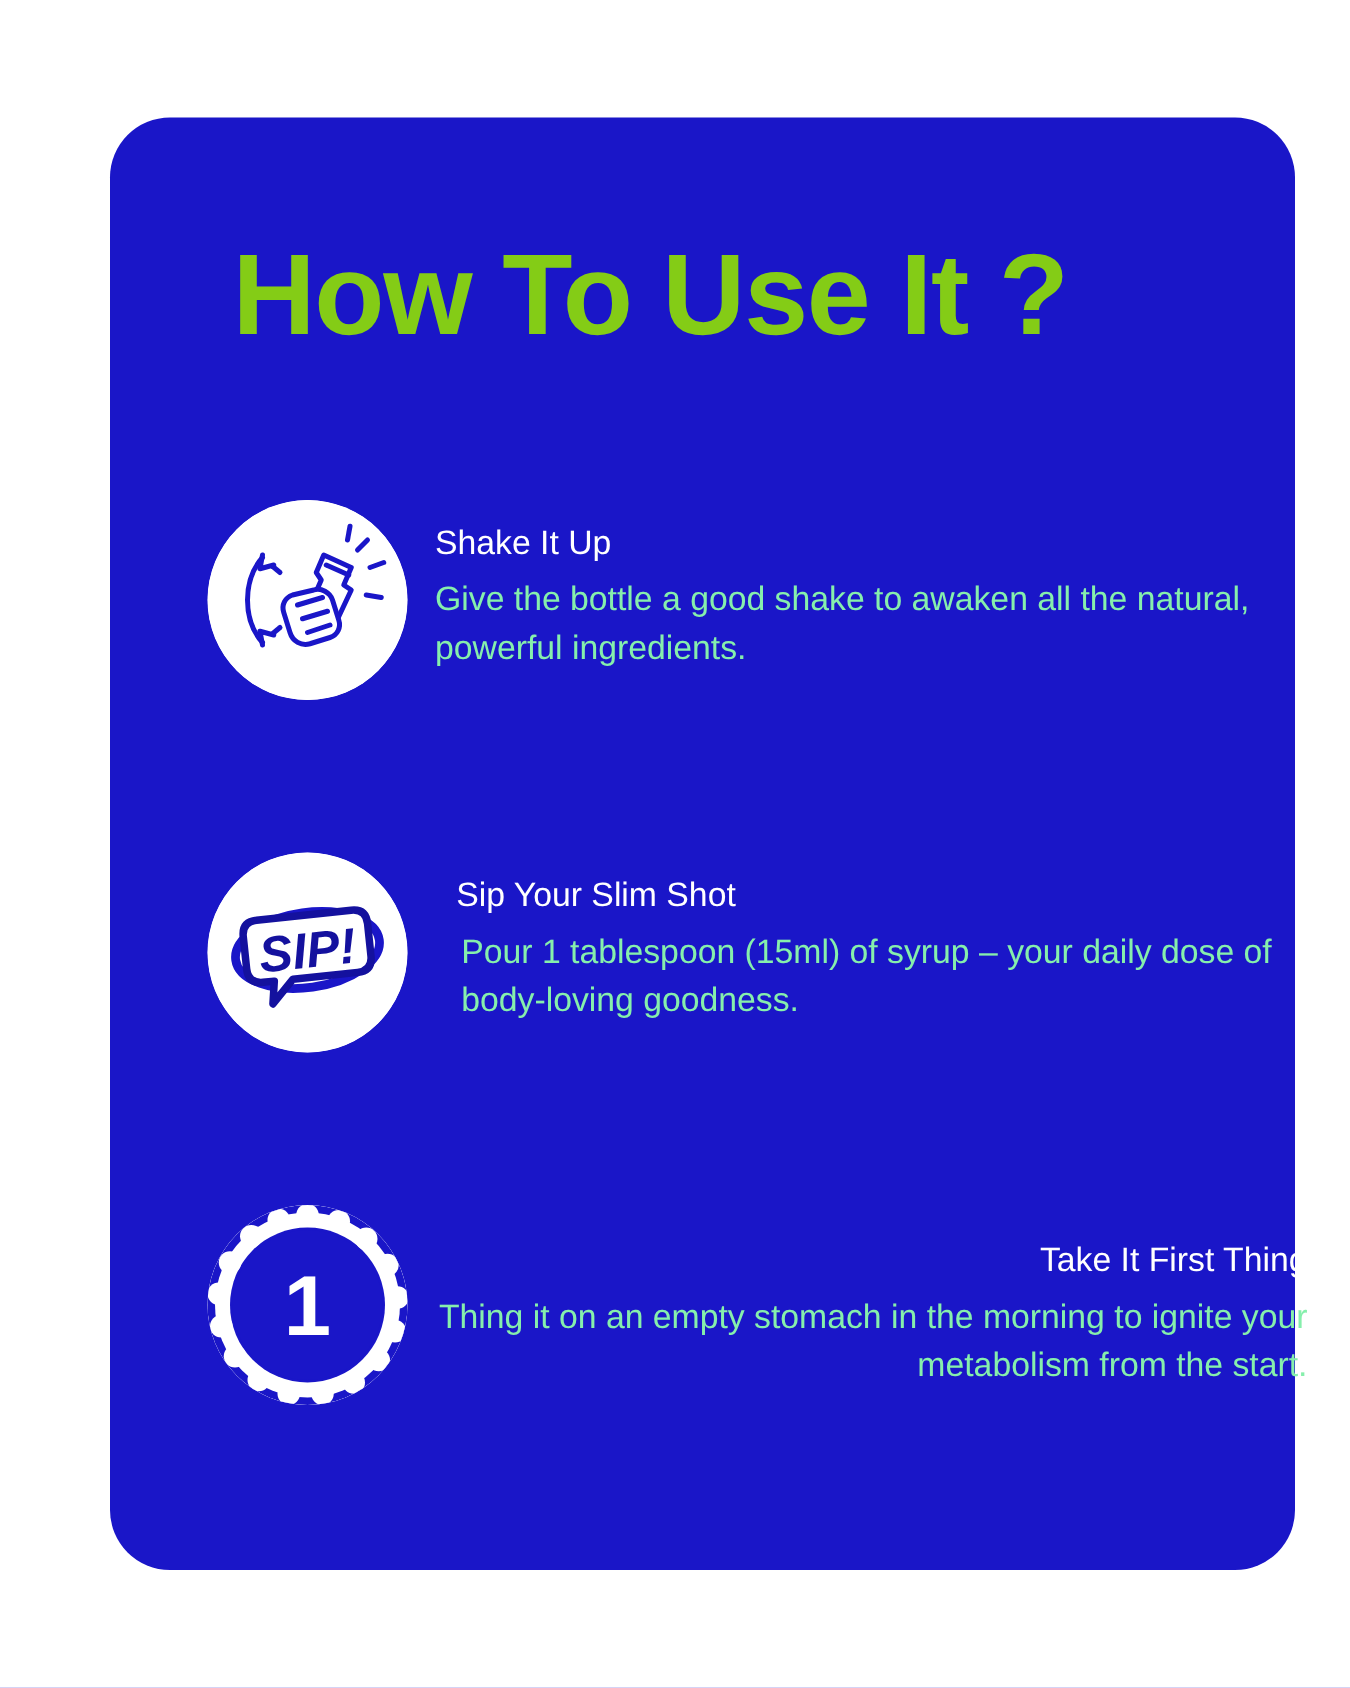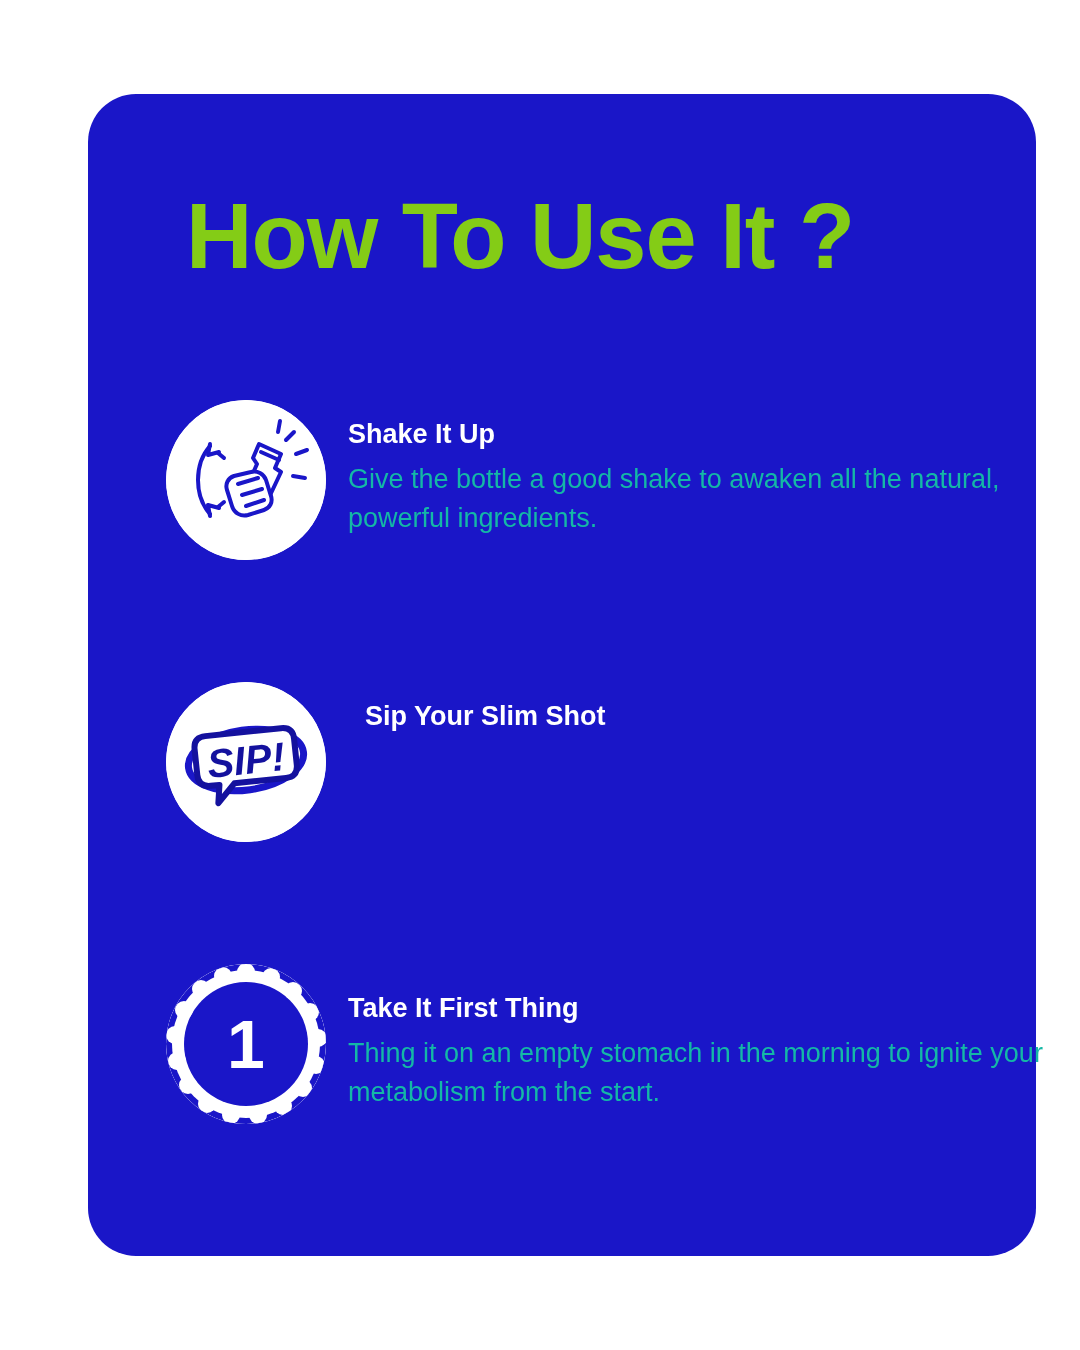--- a/index.html
+++ b/index.html
@@ -59,36 +59,36 @@
     height: 160px;
     margin-right: 22px;
     position: relative;
   }
   .step-body {
     flex: 1 1 auto;
     padding-top: 18px;
   }
   .step-heading {
     font-size: 27px;
-    font-weight: bold;
+    font-weight: normal;
     color: #ffffff;
     margin: 0 0 10px 0;
     line-height: 1.2;
   }
   .step-text {
     font-size: 27px;
-    color: #14b8a6;
+    color: #86efac;
     line-height: 1.42;
     margin: 0;
     font-weight: 400;
   }
   
   .step-2 .step-body { padding-left: 4px; margin-left: 13px; }
   .step-2 .step-text { padding-left: 4px; }
-  .step-3 .step-body { padding-top: 28px; }
+  .step-3 .step-body { padding-top: 28px; text-align: right; }
 
   .icon-circle {
     width: 160px;
     height: 160px;
     border-radius: 50%;
     background: #ffffff;
     display: block;
   }
   svg { display: block; }
 </style>
@@ -144,20 +144,21 @@
             <ellipse cx="80" cy="78" rx="58" ry="30" fill="none" stroke="#1a16c8" stroke-width="7" transform="rotate(-8 80 78)"></ellipse>
 
             <g transform="rotate(-6 80 78)">
               <path d="M30 62 q0 -12 12 -12 h76 q12 0 12 12 v26 q0 12 -12 12 h-52 l-18 18 l3 -18 h-9 q-12 0 -12 -12 z" fill="#ffffff" stroke="#14119e" stroke-width="6" stroke-linejoin="round"></path>
               <text x="80" y="92" text-anchor="middle" font-family="'Liberation Sans', sans-serif" font-size="40" font-weight="bold" font-style="italic" fill="#14119e">SIP!</text>
             </g>
           </svg>
         </div>
         <div class="step-body">
           <div class="step-heading">Sip Your Slim Shot</div>
+          <p class="step-text">Pour 1 tablespoon (15ml) of syrup – your daily dose of body-loving goodness.</p>
         </div>
       </div>
 
       <div class="step step-3">
         <div class="step-icon">
           <svg class="icon-circle" viewBox="0 0 160 160" width="160" height="160">
             <circle cx="80" cy="80" r="80" fill="#1a16c8"></circle>
 
             <g fill="#ffffff">
               <circle cx="80" cy="80" r="74" fill="#ffffff"></circle>

